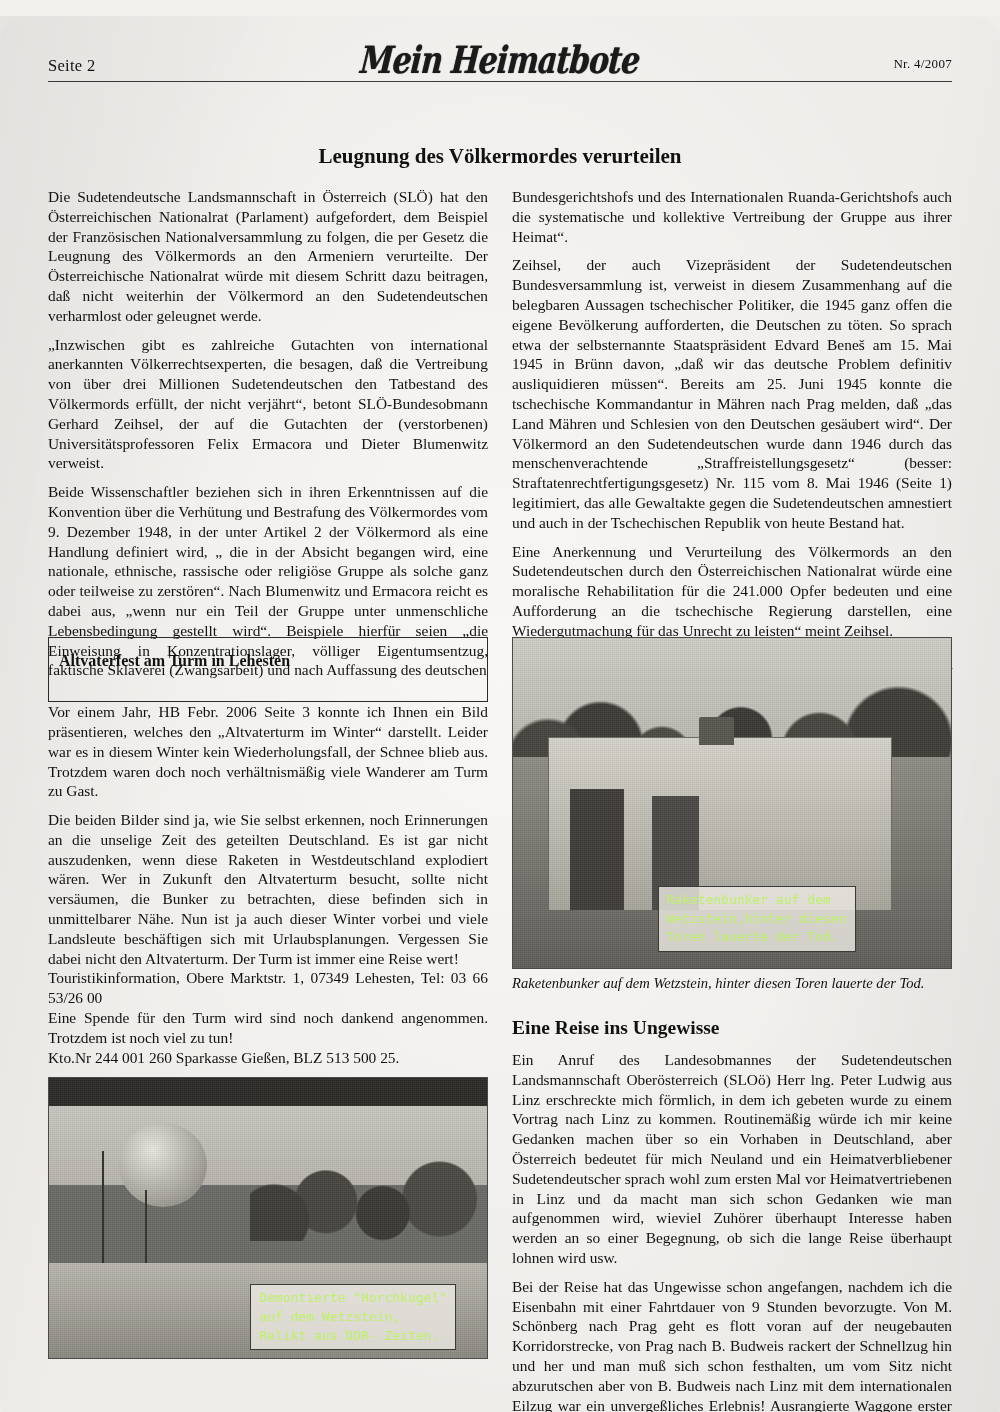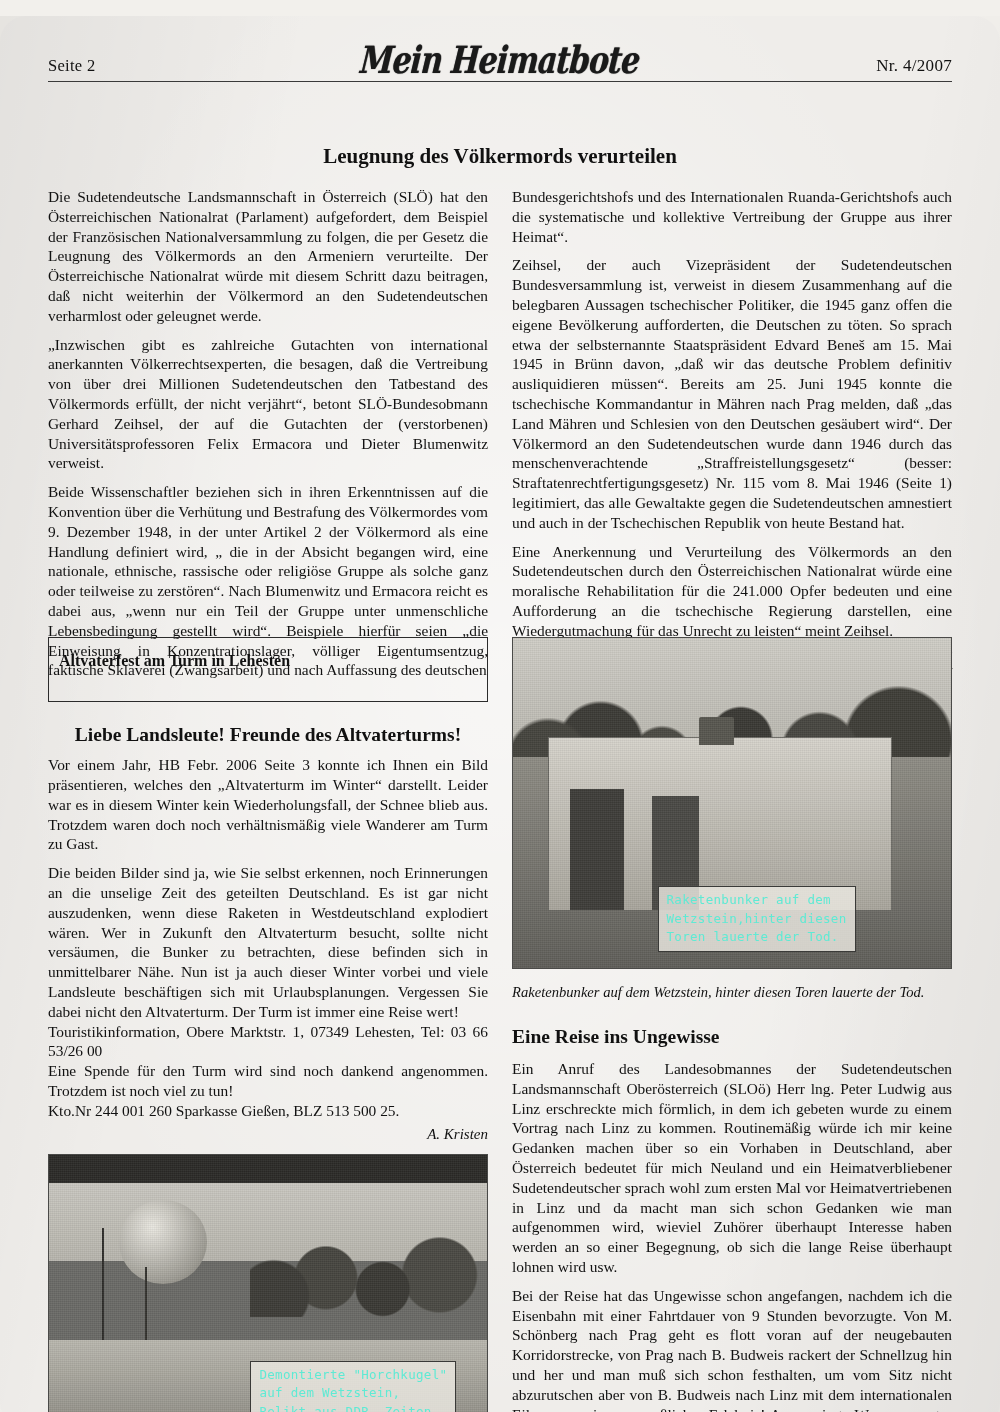--- a/index.html
+++ b/index.html
@@ -33,21 +33,21 @@
   
   .masthead{
     position:relative;height:48px;
   }
   .folio-left{
     position:absolute;left:0;top:22px;
     font-size:16.5px;letter-spacing:.3px;
   }
   .folio-right{
     position:absolute;right:0;top:22px;
-    font-size:17px;letter-spacing:.3px;
+    font-size:13px;letter-spacing:.3px;
   }
   .logo{
     position:absolute;left:50%;top:8px;transform:translateX(-50%);
     font-family:"DejaVu Serif", serif;
     font-weight:bold;
     font-style:italic;
     font-size:30px;
     letter-spacing:-1px;
     color:#1a1a1a;
     text-shadow:0 0 1px rgba(0,0,0,.6), 0.6px 0.4px 0 rgba(0,0,0,.35);
@@ -131,30 +131,30 @@
     opacity:.7;
     pointer-events:none;
   }
   .caption-overlay{
     position:absolute;
     background:rgba(236,233,226,.82);
     border:1px solid #3a3a38;
     font-family:"DejaVu Sans Mono","Liberation Mono",monospace;
     font-size:12.5px;
     line-height:1.5;
-    color:#5eead4;
+    color:#bef264;
     padding:4px 8px;
     letter-spacing:.3px;
     white-space:pre-line;
   }
   .caption{
     font-style:italic;
     font-size:14.6px;
     line-height:1.3;
-    margin-top:14px;
+    margin-top:5px;
     text-align:left;
   }
   
   .bunker{
     position:absolute;left:8%;top:30%;width:78%;height:52%;
     background:linear-gradient(#d6d3cb,#a8a59c);
     border:1px solid #6b6a64;
   }
   .bunker .door{
     position:absolute;left:6%;top:30%;width:16%;height:70%;
@@ -215,21 +215,21 @@
 <div class="page">
   <div class="content">
 
     <div class="masthead">
       <div class="folio-left">Seite 2</div>
       <div class="logo"><span>Mein Heimatbote</span></div>
       <div class="folio-right">Nr. 4/2007</div>
       <div class="rule"></div>
     </div>
 
-    <div class="headline">Leugnung des Völkermords verurteilen</div>
+    <div class="headline">Leugnung des Völkermordes verurteilen</div>
 
     <div class="cols" style="height:436px;">
       <div class="col left">
         <p>Die Sudetendeutsche Landsmannschaft in Österreich (SLÖ) hat den Österreichischen Nationalrat (Parlament) aufgefordert, dem Beispiel der Französischen Nationalversammlung zu folgen, die per Gesetz die Leugnung des Völkermords an den Armeniern verurteilte. Der Österreichische Nationalrat würde mit diesem Schritt dazu beitragen, daß nicht weiterhin der Völkermord an den Sudetendeutschen verharmlost oder geleugnet werde.</p>
         <p>„Inzwischen gibt es zahlreiche Gutachten von international anerkannten Völkerrechtsexperten, die besagen, daß die Vertreibung von über drei Millionen Sudetendeutschen den Tatbestand des Völkermords erfüllt, der nicht verjährt“, betont SLÖ-Bundesobmann Gerhard Zeihsel, der auf die Gutachten der (verstorbenen) Universitätsprofessoren Felix Ermacora und Dieter Blumenwitz verweist.</p>
         <p>Beide Wissenschaftler beziehen sich in ihren Erkenntnissen auf die Konvention über die Verhütung und Bestrafung des Völkermordes vom 9. Dezember 1948, in der unter Artikel 2 der Völkermord als eine Handlung definiert wird, „ die in der Absicht begangen wird, eine nationale, ethnische, rassische oder religiöse Gruppe als solche ganz oder teilweise zu zerstören“. Nach Blumenwitz und Ermacora reicht es dabei aus, „wenn nur ein Teil der Gruppe unter unmenschliche Lebensbedingung gestellt wird“. Beispiele hierfür seien „die Einweisung in Konzentrationslager, völliger Eigentumsentzug, faktische Sklaverei (Zwangsarbeit) und nach Auffassung des deutschen</p>
       </div>
       <div class="col right">
         <p>Bundesgerichtshofs und des Internationalen Ruanda-Gerichtshofs auch die systematische und kollektive Vertreibung der Gruppe aus ihrer Heimat“.</p>
         <p>Zeihsel, der auch Vizepräsident der Sudetendeutschen Bundesversammlung ist, verweist in diesem Zusammenhang auf die belegbaren Aussagen tschechischer Politiker, die 1945 ganz offen die eigene Bevölkerung aufforderten, die Deutschen zu töten. So sprach etwa der selbsternannte Staatspräsident Edvard Beneš am 15. Mai 1945 in Brünn davon, „daß wir das deutsche Problem definitiv ausliquidieren müssen“. Bereits am 25. Juni 1945 konnte die tschechische Kommandantur in Mähren nach Prag melden, daß „das Land Mähren und Schlesien von den Deutschen gesäubert wird“. Der Völkermord an den Sudetendeutschen wurde dann 1946 durch das menschenverachtende „Straffreistellungsgesetz“ (besser: Straftatenrechtfertigungsgesetz) Nr. 115 vom 8. Mai 1946 (Seite 1) legitimiert, das alle Gewaltakte gegen die Sudetendeutschen amnestiert und auch in der Tschechischen Republik von heute Bestand hat.</p>
@@ -240,28 +240,26 @@
     </div>
 
     <div class="cols" style="margin-top:14px;height:860px;">
 
       <div class="col left">
 
         <div class="announce">
           <div>Altvaterfest am Turm in Lehesten</div>
         </div>
 
-        <div class="subhead">Liebe Landsleute! Freunde des Altvaterturms!</div>
 
         <p>Vor einem Jahr, HB Febr. 2006 Seite 3 konnte ich Ihnen ein Bild präsentieren, welches den „Altvaterturm im Winter“ darstellt. Leider war es in diesem Winter kein Wiederholungsfall, der Schnee blieb aus. Trotzdem waren doch noch verhältnismäßig viele Wanderer am Turm zu Gast.</p>
         <p class="tight">Die beiden Bilder sind ja, wie Sie selbst erkennen, noch Erinnerungen an die unselige Zeit des geteilten Deutschland. Es ist gar nicht auszudenken, wenn diese Raketen in Westdeutschland explodiert wären. Wer in Zukunft den Altvaterturm besucht, sollte nicht versäumen, die Bunker zu betrachten, diese befinden sich in unmittelbarer Nähe. Nun ist ja auch dieser Winter vorbei und viele Landsleute beschäftigen sich mit Urlaubsplanungen. Vergessen Sie dabei nicht den Altvaterturm. Der Turm ist immer eine Reise wert!</p>
         <p class="tight">Touristikinformation, Obere Marktstr. 1, 07349 Lehesten, Tel: 03 66 53/26 00</p>
         <p class="tight">Eine Spende für den Turm wird sind noch dankend angenommen. Trotzdem ist noch viel zu tun!</p>
         <p class="tight">Kto.Nr 244 001 260 Sparkasse Gießen, BLZ 513 500 25.</p>
-        <div class="sig">A. Kristen</div>
 
         <div class="photo" style="height:280px;margin-top:10px;">
           <div class="sky"></div>
           <div class="dark-strip"></div>
           <div class="treeline"></div>
           <div class="sphere"></div>
           <div class="mast"></div>
           <div class="mast2"></div>
           <div class="road"></div>
           <div class="grain"></div>

